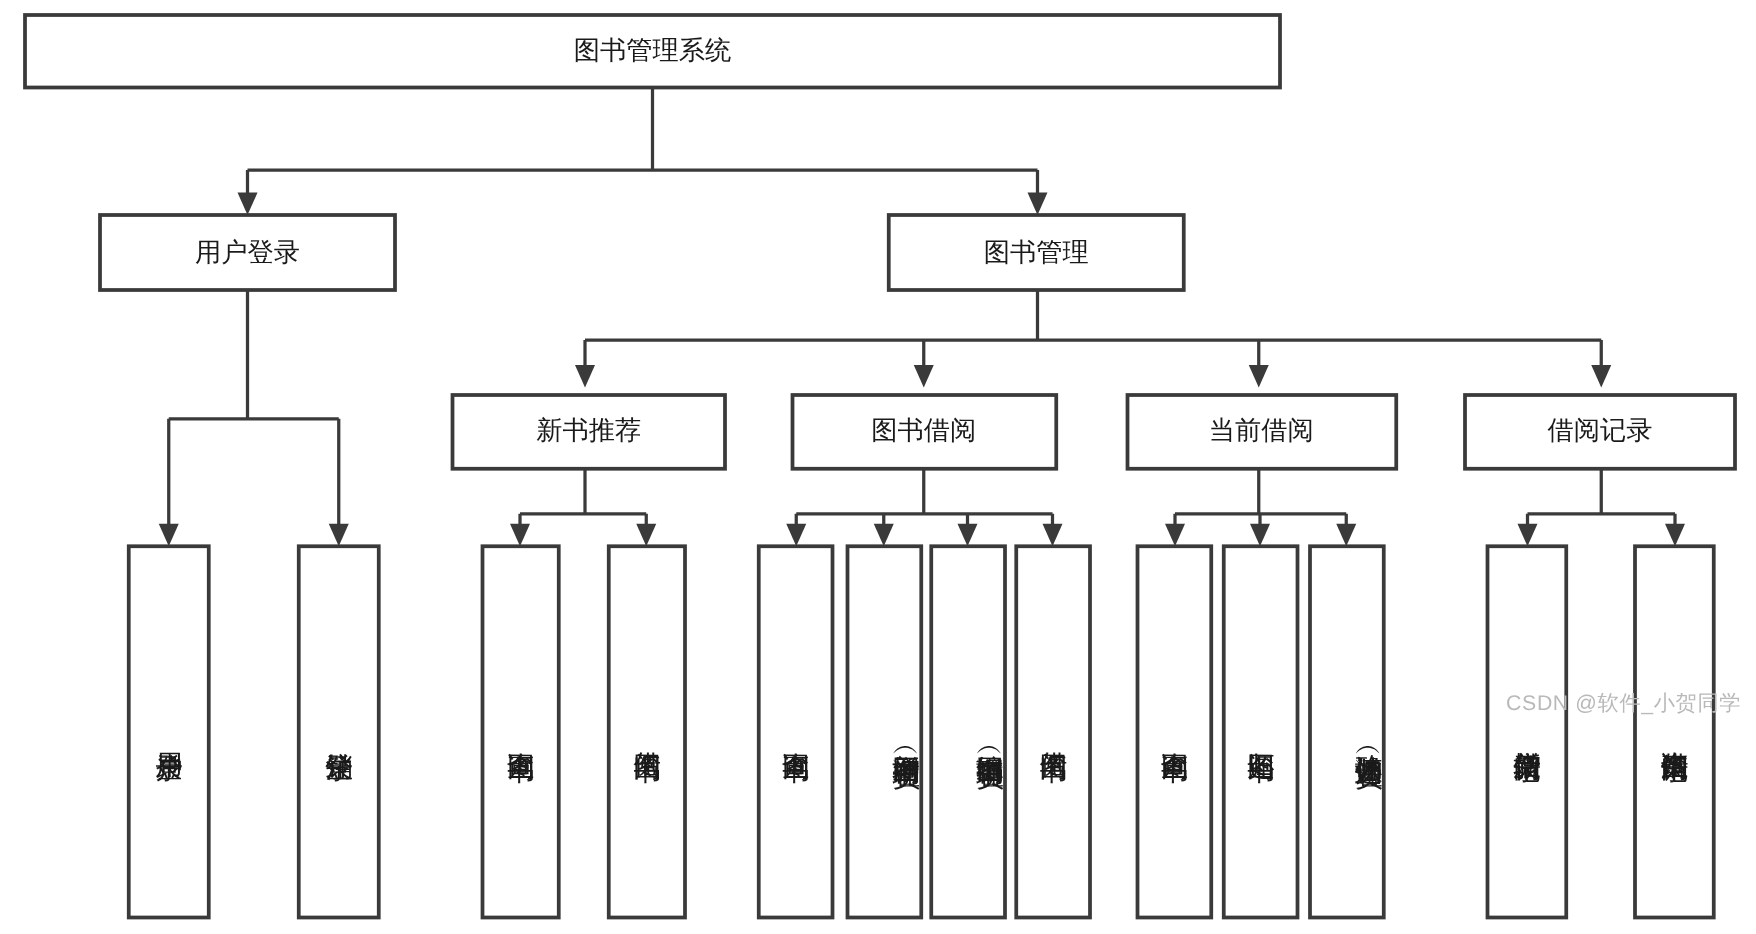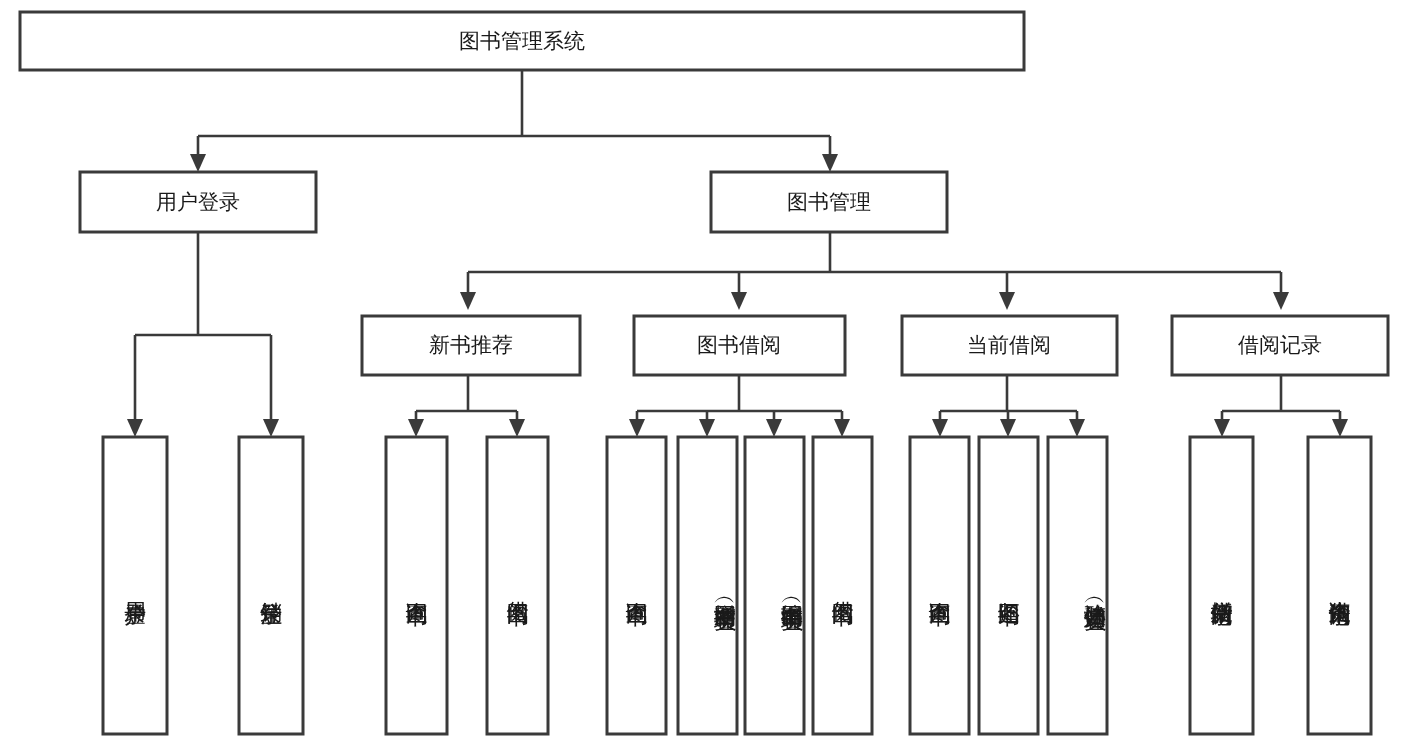--- a/index.html
+++ b/index.html
@@ -215,14 +215,15 @@
   <div class="vlabel" style="left:745px; top:437px; width:59px; height:297px; align-items:flex-start; padding-top:10px; box-sizing:border-box;">编辑图书（管理员）</div>
   <div class="vlabel" style="left:813px; top:437px; width:59px; height:297px;">借阅图书</div>
 
   <div class="vlabel" style="left:910px; top:437px; width:59px; height:297px;">查询图书</div>
   <div class="vlabel" style="left:979px; top:437px; width:59px; height:297px;">归还图书</div>
   <div class="vlabel" style="left:1048px; top:437px; width:59px; height:297px; align-items:flex-start; padding-top:10px; box-sizing:border-box;">确认归还（管理员）</div>
 
   <div class="vlabel" style="left:1190px; top:437px; width:63px; height:297px;">新增借阅记录</div>
   <div class="vlabel" style="left:1308px; top:437px; width:63px; height:297px;">查询借阅记录</div>
 
+  <div id="watermark">CSDN @软件_小贺同学</div>
 
 </div>
 
 </body></html>

